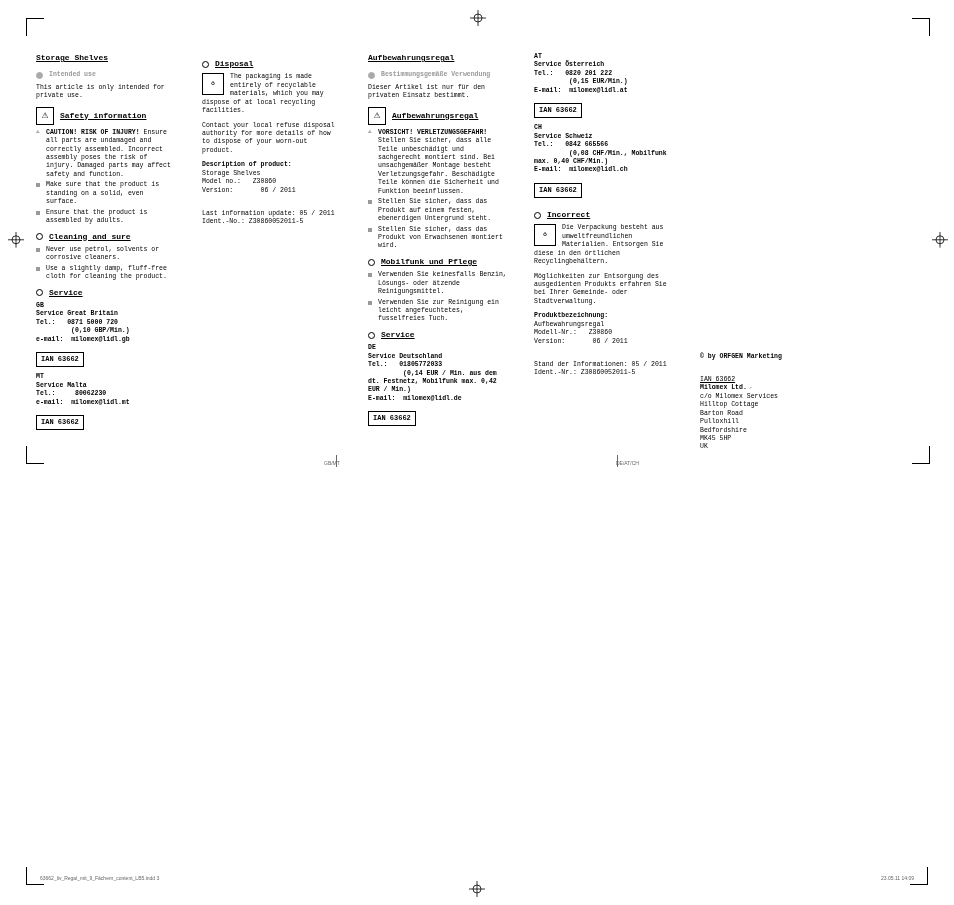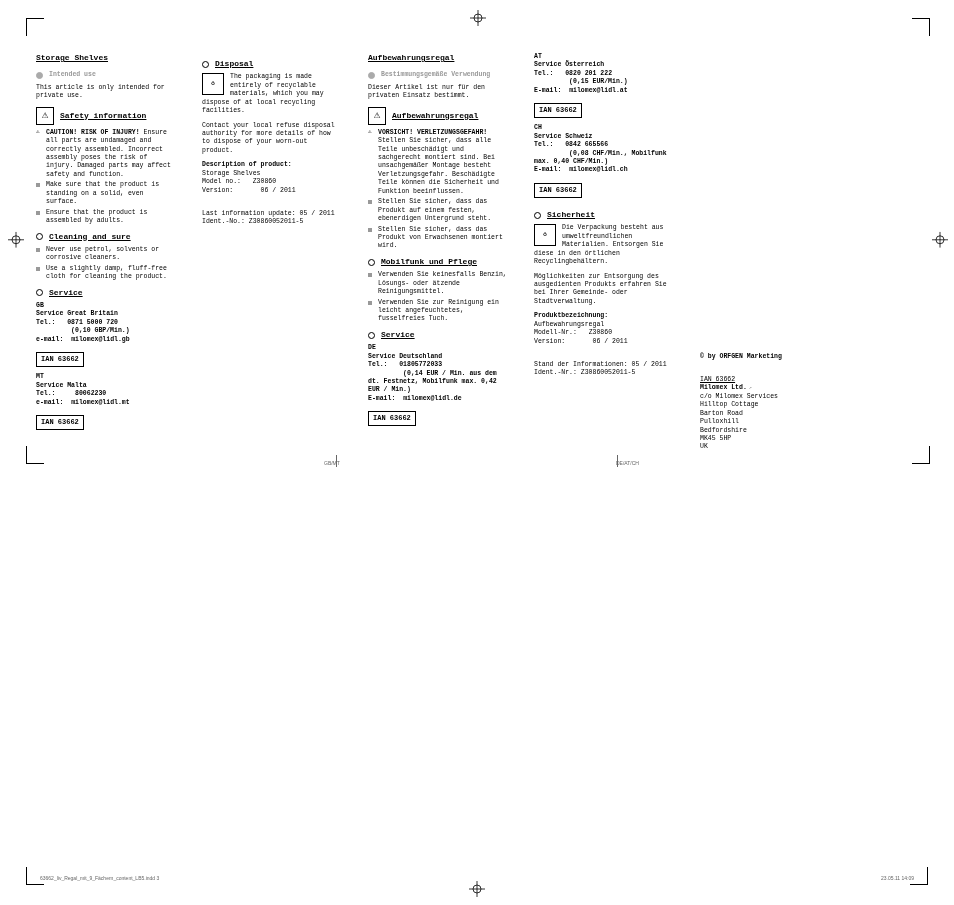--- a/index.html
+++ b/index.html
@@ -193,21 +193,21 @@
       <div class="para b">
         <span>CH</span><br>
         <span>Service Schweiz</span><br>
         <span>Tel.:</span>&nbsp;&nbsp;&nbsp;<span>0842 665566</span><br>
         &nbsp;&nbsp;&nbsp;&nbsp;&nbsp;&nbsp;&nbsp;&nbsp;&nbsp;<span>(0,08 CHF/Min., Mobilfunk max. 0,40 CHF/Min.)</span><br>
         <span>E-mail:</span>&nbsp;&nbsp;<span>milomex@lidl.ch</span>
       </div>
       <div class="ian">IAN 63662</div>
       <div class="section-row">
           <span class="bullet"></span>
-          <h2>Sicherheit</h2>
+          <h2>Incorrect</h2>
         </div>
       <div class="para"><span class="recycle-icon">♻</span><span>Die Verpackung besteht aus umweltfreundlichen Materialien. Entsorgen Sie diese in den örtlichen Recyclingbehältern.</span></div>
       <div class="para">Möglichkeiten zur Entsorgung des ausgedienten Produkts erfahren Sie bei Ihrer Gemeinde- oder Stadtverwaltung.</div>
       <div class="para">
         <span class="b">Produktbezeichnung:</span><br>
         <span>Aufbewahrungsregal</span><br>
         <span>Modell-Nr.:</span>&nbsp;&nbsp;&nbsp;<span>Z30860</span><br>
         <span>Version:</span>&nbsp;&nbsp;&nbsp;&nbsp;&nbsp;&nbsp;&nbsp;<span>06 / 2011</span>
       </div>
       <br>

